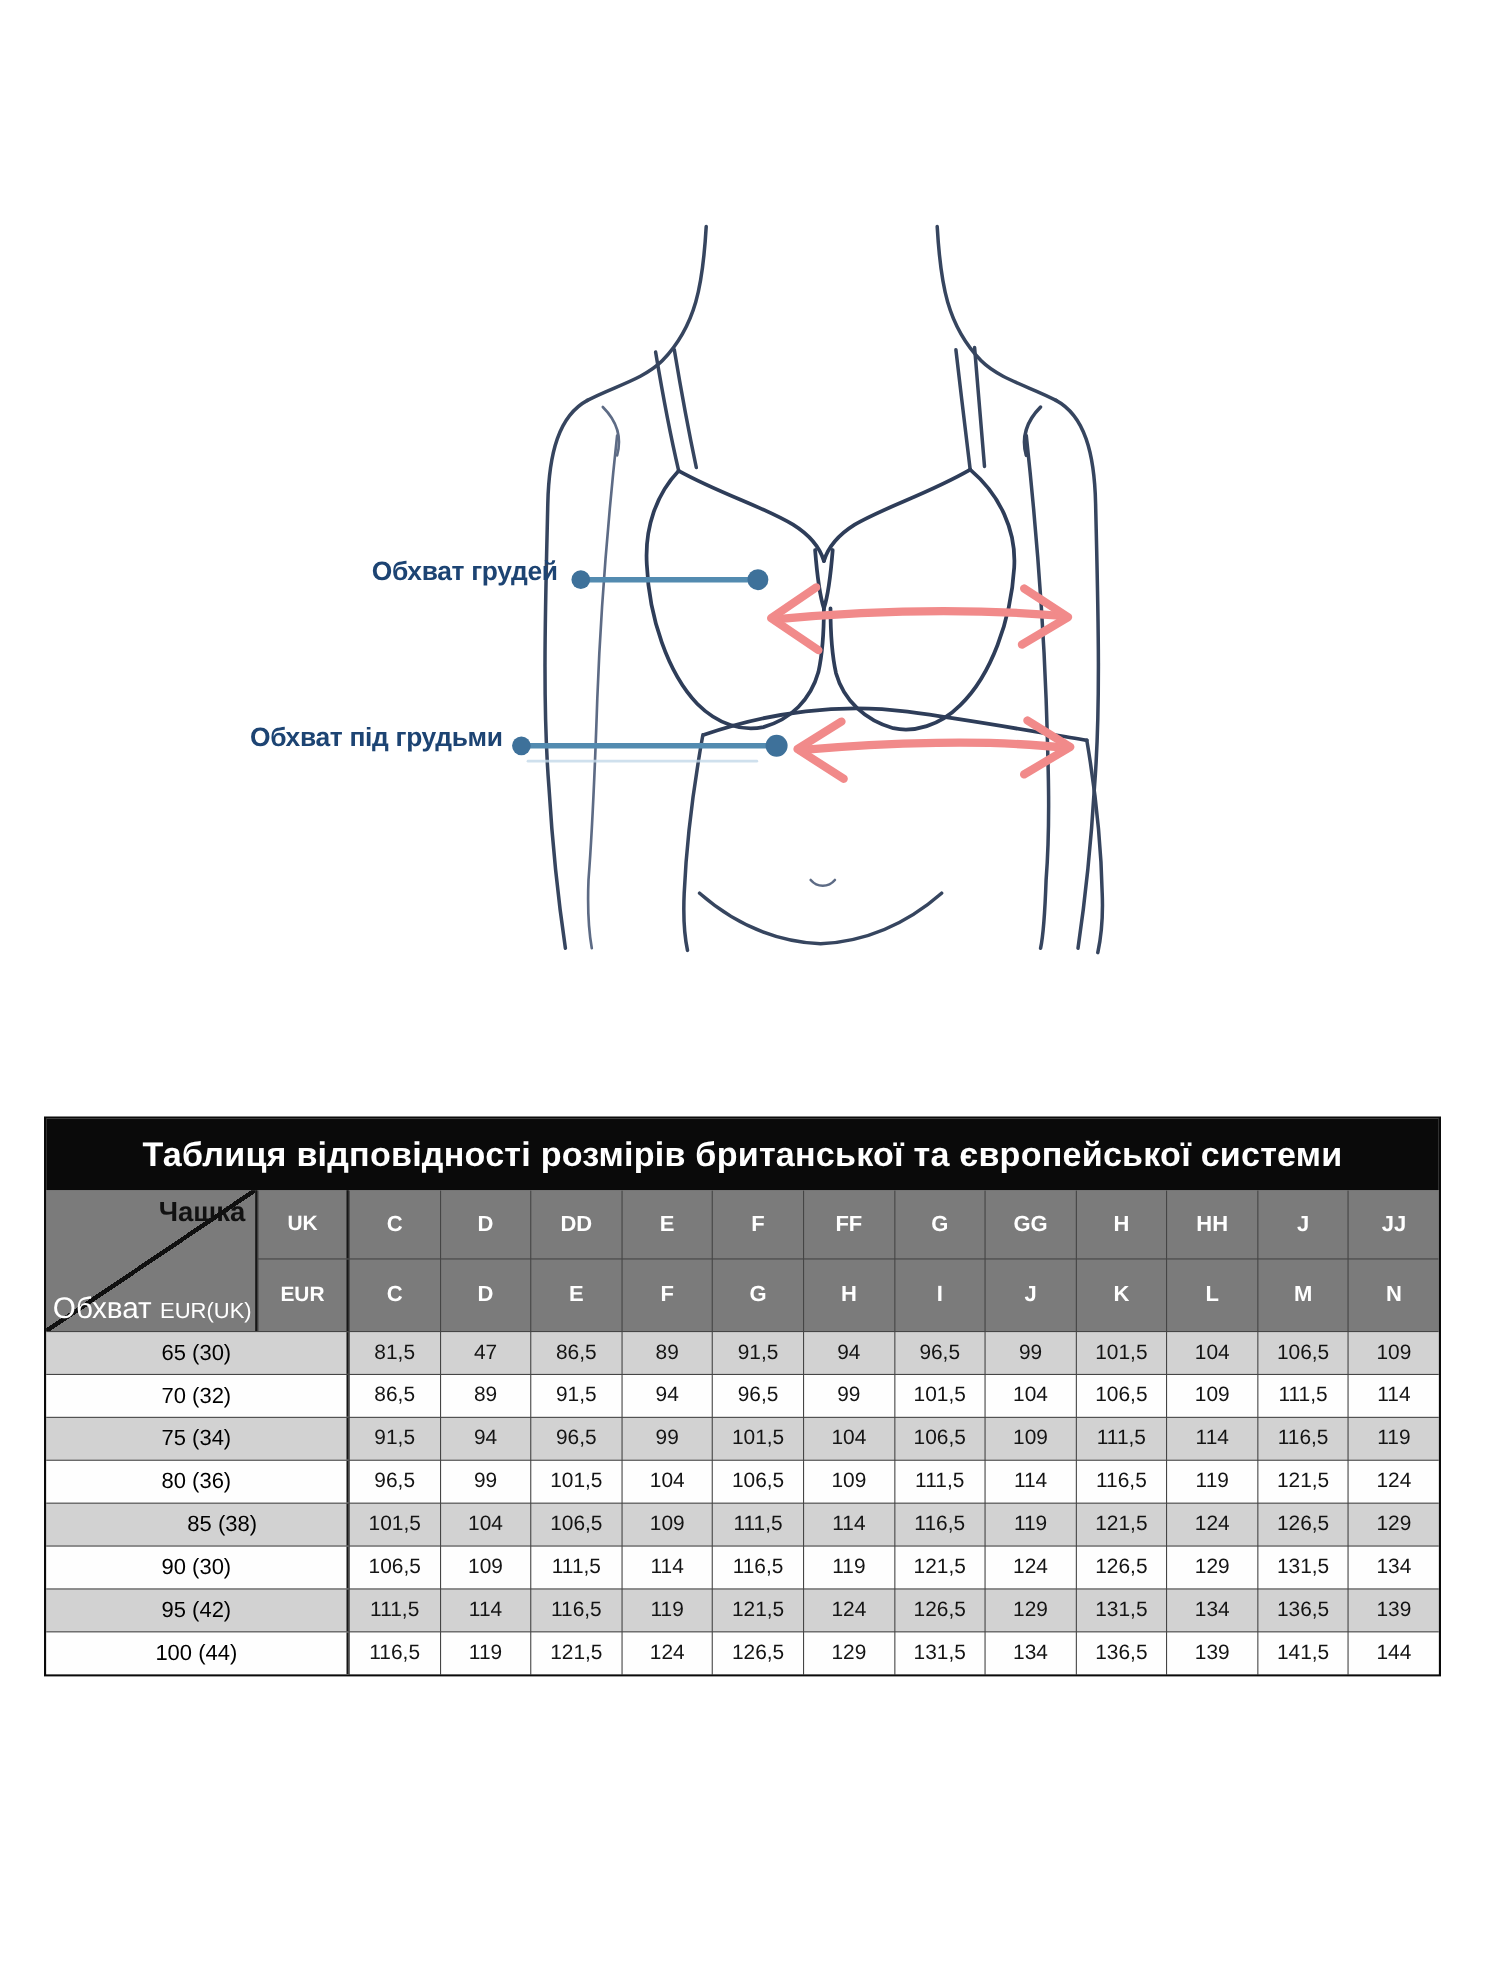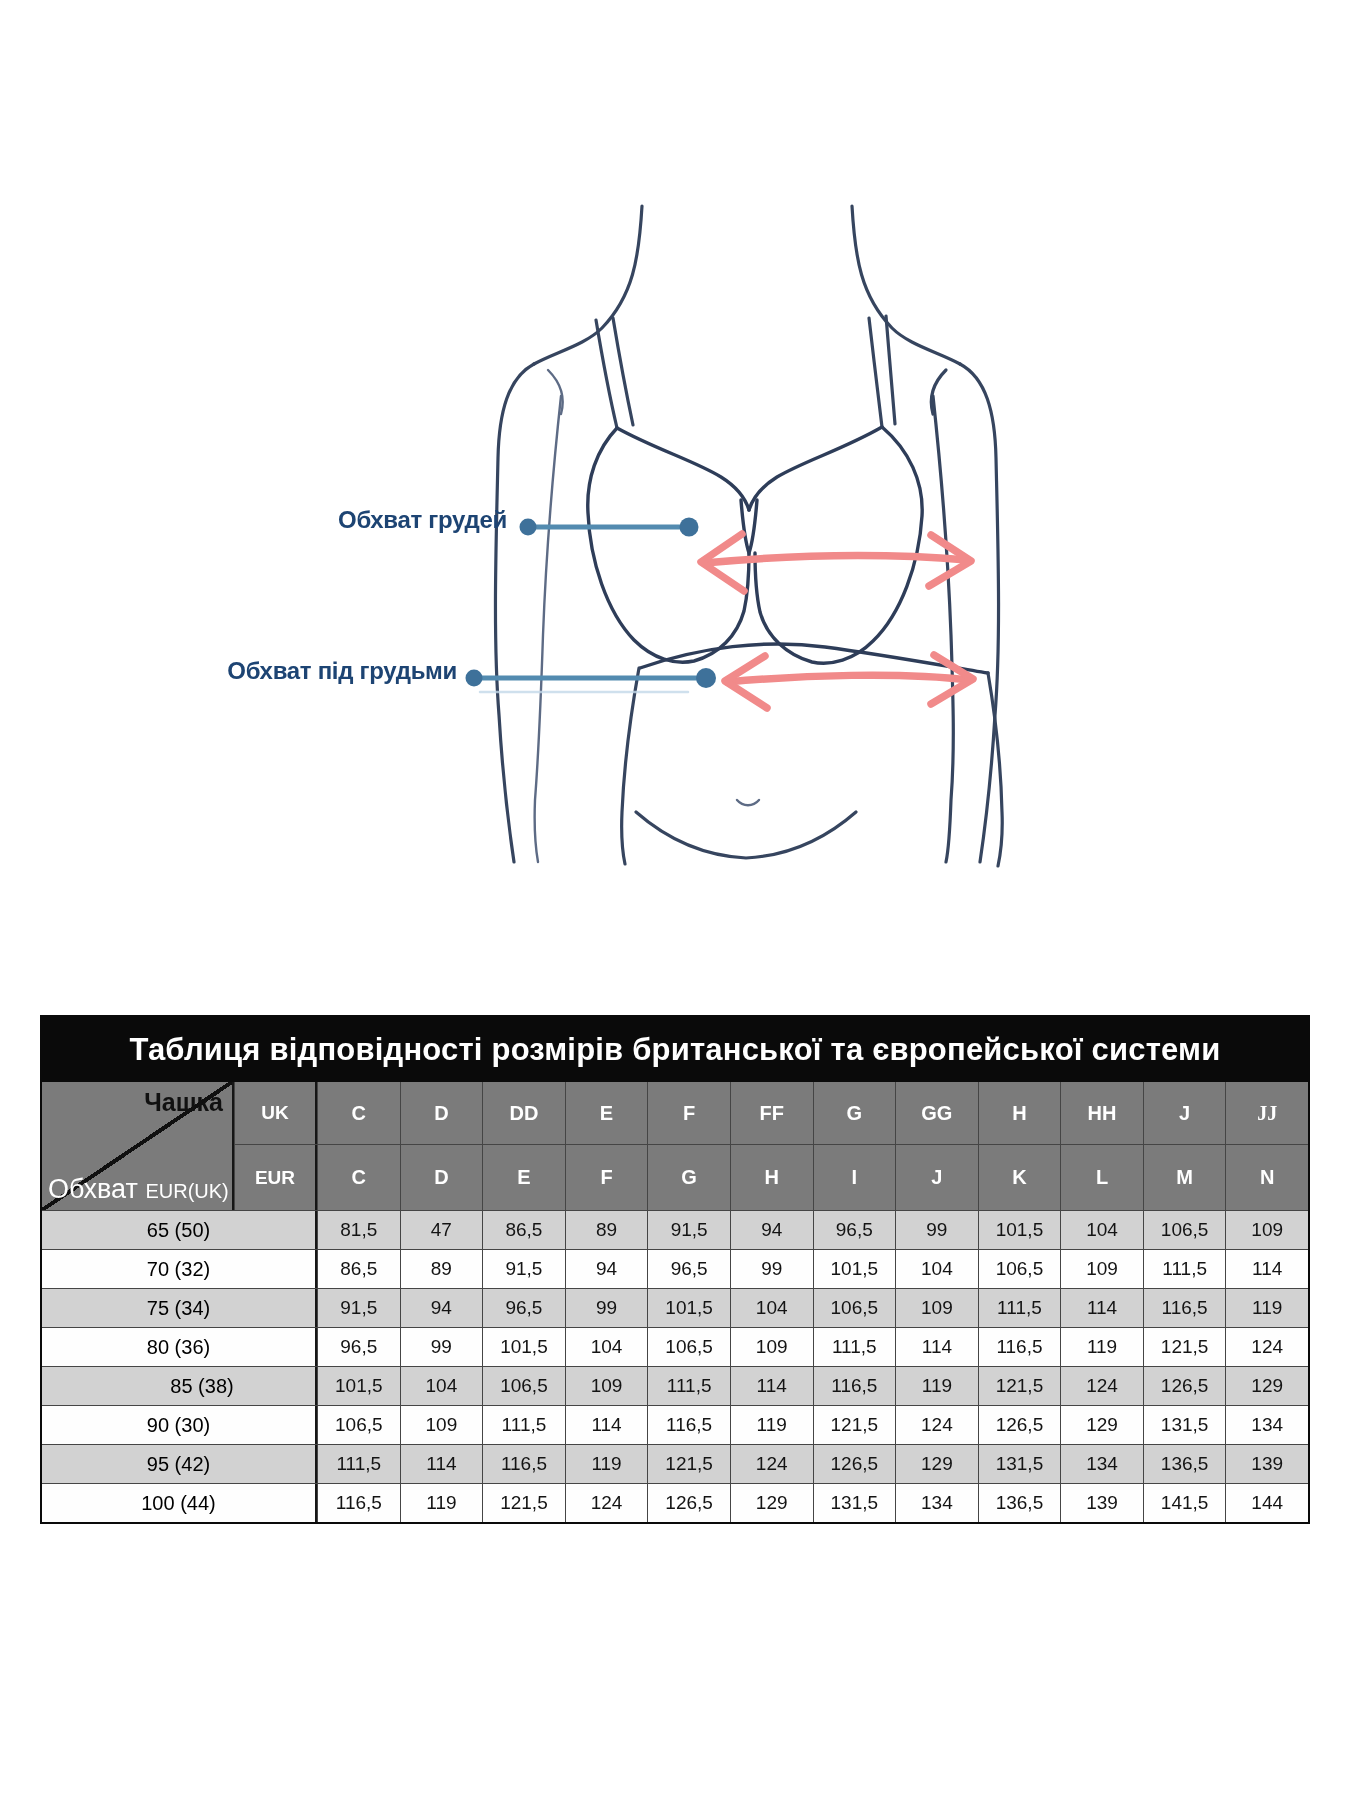--- a/index.html
+++ b/index.html
@@ -123,34 +123,34 @@
       <div class="cell head cup" style="grid-area: 1 / 4;">D</div>
       <div class="cell head cup" style="grid-area: 1 / 5;">DD</div>
       <div class="cell head cup" style="grid-area: 1 / 6;">E</div>
       <div class="cell head cup" style="grid-area: 1 / 7;">F</div>
       <div class="cell head cup" style="grid-area: 1 / 8;">FF</div>
       <div class="cell head cup" style="grid-area: 1 / 9;">G</div>
       <div class="cell head cup" style="grid-area: 1 / 10;">GG</div>
       <div class="cell head cup" style="grid-area: 1 / 11;">H</div>
       <div class="cell head cup" style="grid-area: 1 / 12;">HH</div>
       <div class="cell head cup" style="grid-area: 1 / 13;">J</div>
-      <div class="cell head cup" style="grid-area: 1 / 14; font-family: Liberation Serif, serif;">JJ</div>
+      <div class="cell head cup" style="grid-area: 1 / 14;">JJ</div>
       <div class="cell head cup" style="grid-area: 2 / 3;">C</div>
       <div class="cell head cup" style="grid-area: 2 / 4;">D</div>
       <div class="cell head cup" style="grid-area: 2 / 5;">E</div>
       <div class="cell head cup" style="grid-area: 2 / 6;">F</div>
       <div class="cell head cup" style="grid-area: 2 / 7;">G</div>
       <div class="cell head cup" style="grid-area: 2 / 8;">H</div>
       <div class="cell head cup" style="grid-area: 2 / 9;">I</div>
       <div class="cell head cup" style="grid-area: 2 / 10;">J</div>
       <div class="cell head cup" style="grid-area: 2 / 11;">K</div>
       <div class="cell head cup" style="grid-area: 2 / 12;">L</div>
       <div class="cell head cup" style="grid-area: 2 / 13;">M</div>
       <div class="cell head cup" style="grid-area: 2 / 14;">N</div>
-      <div class="cell band thick-right rowbg-gray" style="grid-area: 3 / 1 / auto / span 2;">65 (50)</div>
+      <div class="cell band thick-right rowbg-gray" style="grid-area: 3 / 1 / auto / span 2;">65 (30)</div>
       <div class="cell val rowbg-gray" style="grid-area: 3 / 3;">81,5</div>
       <div class="cell val rowbg-gray" style="grid-area: 3 / 4;">47</div>
       <div class="cell val rowbg-gray" style="grid-area: 3 / 5;">86,5</div>
       <div class="cell val rowbg-gray" style="grid-area: 3 / 6;">89</div>
       <div class="cell val rowbg-gray" style="grid-area: 3 / 7;">91,5</div>
       <div class="cell val rowbg-gray" style="grid-area: 3 / 8;">94</div>
       <div class="cell val rowbg-gray" style="grid-area: 3 / 9;">96,5</div>
       <div class="cell val rowbg-gray" style="grid-area: 3 / 10;">99</div>
       <div class="cell val rowbg-gray" style="grid-area: 3 / 11;">101,5</div>
       <div class="cell val rowbg-gray" style="grid-area: 3 / 12;">104</div>

